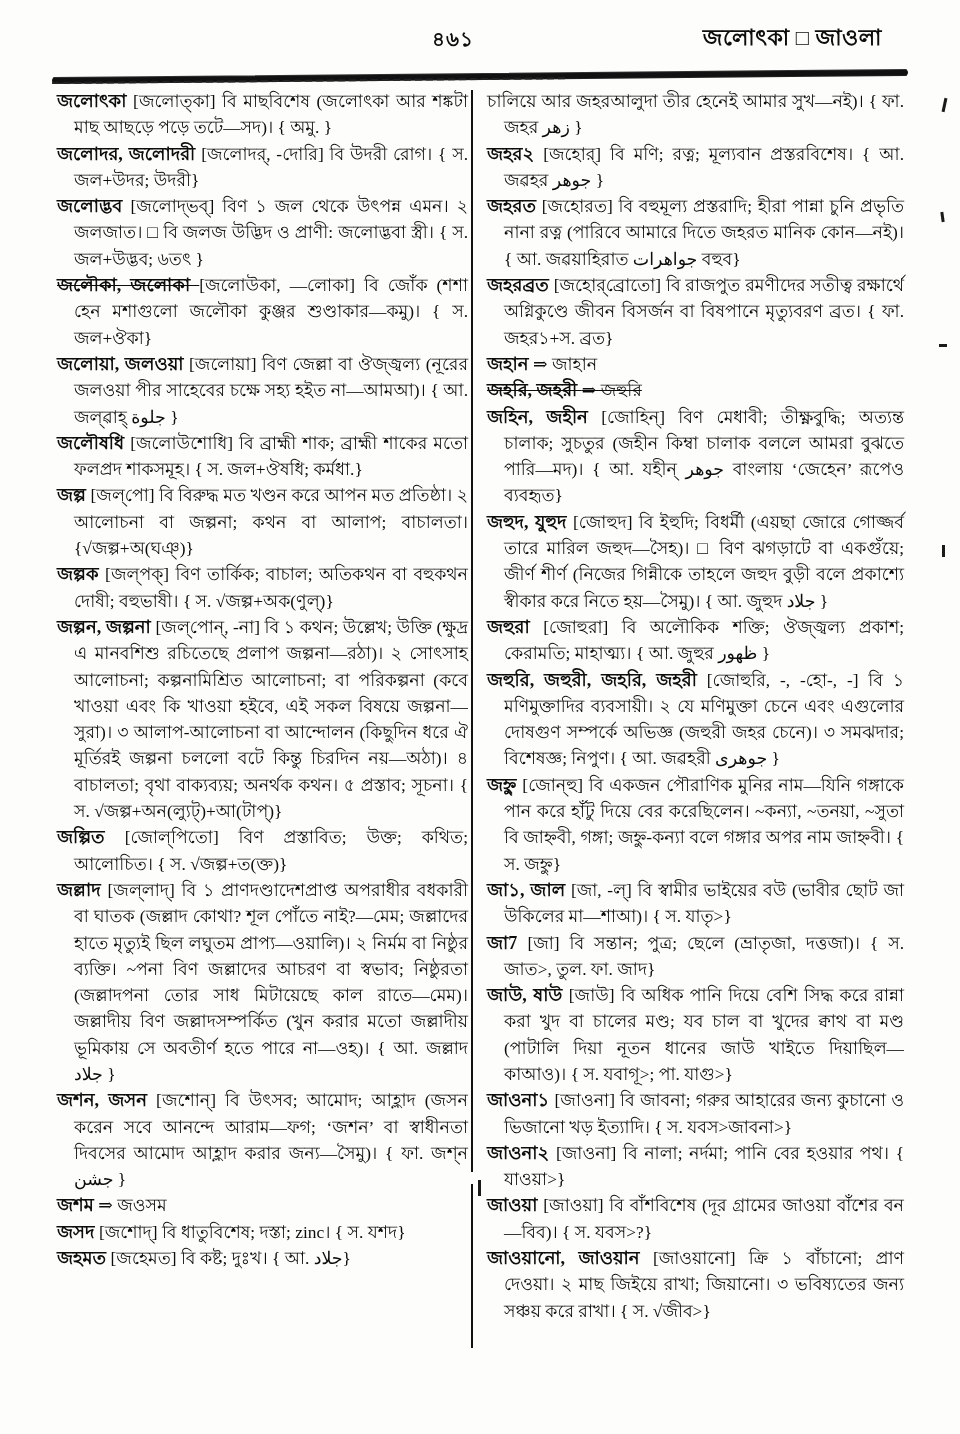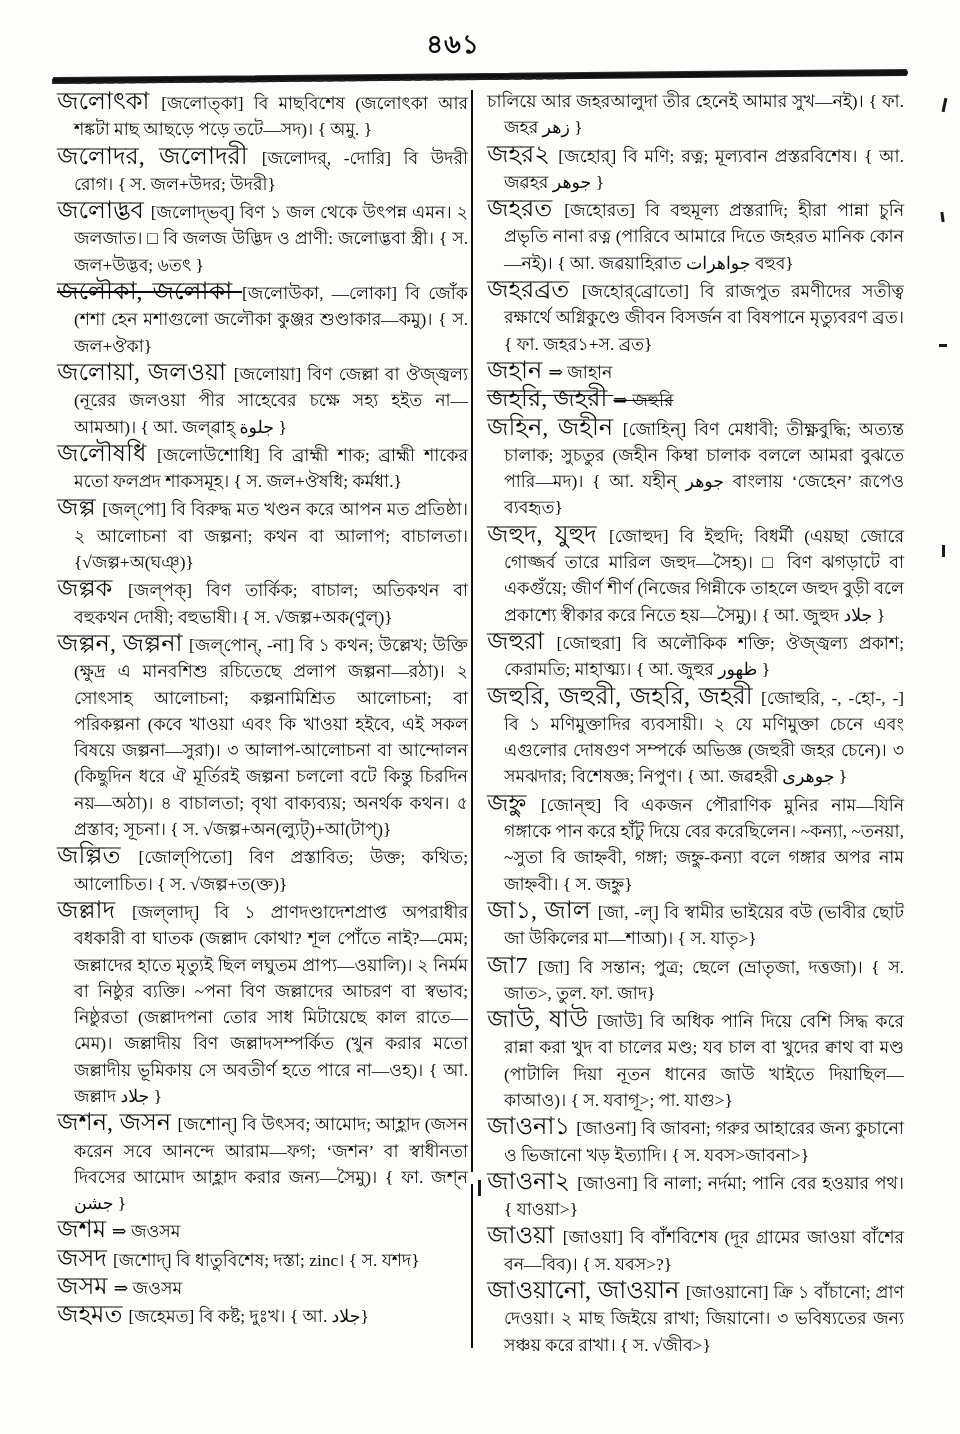--- a/index.html
+++ b/index.html
@@ -9,21 +9,21 @@
     font-family:"Liberation Serif","DejaVu Serif",serif;
     color:#0d0d0d;
     position:relative;
     overflow:hidden;
     -webkit-font-smoothing:none;
   }
   .page{position:absolute;inset:0;}
   
   .page-number{
     position:absolute;top:24px;left:408px;width:90px;
-    font-size:26px;font-weight:bold;letter-spacing:1px;text-align:center;
+    font-size:20px;font-weight:bold;letter-spacing:1px;text-align:center;
   }
   .guide-words{
     position:absolute;top:20px;right:78px;
     font-size:22px;font-weight:bold;letter-spacing:.5px;
   }
   .header-rule{
     position:absolute;left:52px;top:74px;width:856px;height:5px;
     background:#111;
     transform:rotate(-0.55deg);
     border-radius:2px;
@@ -41,57 +41,57 @@
   .col{
     position:absolute;top:88px;
     font-size:17.4px;line-height:26.3px;
     text-align:justify;
   }
   .col-left{left:57px;width:411px;}
   .col-right{left:487px;width:417px;}
   .entry{
     margin:0;padding-left:17px;text-indent:-17px;
   }
-  .head{font-weight:normal;font-size:24px;}
+  .head{font-weight:bold;font-size:18px;}
   .strike-head .head{text-decoration:line-through;}
   .strike-all{text-decoration:line-through;}
   
   .artifact{position:absolute;background:#1a1a1a;}
   .art-1{right:14px;top:98px;width:3px;height:14px;transform:rotate(12deg);}
   .art-2{right:16px;top:212px;width:3px;height:10px;transform:rotate(-8deg);}
   .art-3{right:13px;top:344px;width:8px;height:3px;}
   .art-4{right:15px;top:545px;width:3px;height:12px;}
   .art-5{left:478px;top:1180px;width:3px;height:16px;}
 </style>
 </head>
 <body>
 
 <div class="page">
 
   <div class="page-number">৪৬১</div>
+  <div class="guide-words">জলোৎকা □ জাওলা</div>
   <div class="header-rule"></div>
 
   <div class="column-divider"></div>
 
   <div class="col col-left">
       <p class="entry"><span class="head">জলোৎকা </span><span class="body">[জলোত্‌কা] বি মাছবিশেষ (জলোৎকা আর শঙ্কটা মাছ আছড়ে পড়ে তটে—সদ)। { অমু. }</span></p>
       <p class="entry"><span class="head">জলোদর, জলোদরী </span><span class="body">[জলোদর্, -দোরি] বি উদরী রোগ। { স. জল+উদর; উদরী}</span></p>
       <p class="entry"><span class="head">জলোদ্ভব </span><span class="body">[জলোদ্‌ভব্] বিণ ১ জল থেকে উৎপন্ন এমন। ২ জলজাত। □ বি জলজ উদ্ভিদ ও প্রাণী: জলোদ্ভবা স্ত্রী। { স. জল+উদ্ভব; ৬তৎ }</span></p>
       <p class="entry strike-head"><span class="head">জলৌকা, জলোকা </span><span class="body">[জলোউকা, —লোকা] বি জোঁক (শশা হেন মশাগুলো জলৌকা কুঞ্জর শুণ্ডাকার—কমু)। { স. জল+ঔকা}</span></p>
       <p class="entry"><span class="head">জলোয়া, জলওয়া </span><span class="body">[জলোয়া] বিণ জেল্লা বা ঔজ্জ্বল্য (নূরের জলওয়া পীর সাহেবের চক্ষে সহ্য হইত না—আমআ)। { আ. জল্‌ৱাহ্ جلوة }</span></p>
       <p class="entry"><span class="head">জলৌষধি </span><span class="body">[জলোউশোধি] বি ব্রাহ্মী শাক; ব্রাহ্মী শাকের মতো ফলপ্রদ শাকসমূহ। { স. জল+ঔষধি; কর্মধা.}</span></p>
       <p class="entry"><span class="head">জল্প </span><span class="body">[জল্‌পো] বি বিরুদ্ধ মত খণ্ডন করে আপন মত প্রতিষ্ঠা। ২ আলোচনা বা জল্পনা; কথন বা আলাপ; বাচালতা। {√জল্প+অ(ঘঞ্)}</span></p>
       <p class="entry"><span class="head">জল্পক </span><span class="body">[জল্‌পক্] বিণ তার্কিক; বাচাল; অতিকথন বা বহুকথন দোষী; বহুভাষী। { স. √জল্প+অক(ণুল্)}</span></p>
       <p class="entry"><span class="head">জল্পন, জল্পনা </span><span class="body">[জল্‌পোন্, -না] বি ১ কথন; উল্লেখ; উক্তি (ক্ষুদ্র এ মানবশিশু রচিতেছে প্রলাপ জল্পনা—রঠা)। ২ সোৎসাহ আলোচনা; কল্পনামিশ্রিত আলোচনা; বা পরিকল্পনা (কবে খাওয়া এবং কি খাওয়া হইবে, এই সকল বিষয়ে জল্পনা—সুরা)। ৩ আলাপ-আলোচনা বা আন্দোলন (কিছুদিন ধরে ঐ মূর্তিরই জল্পনা চললো বটে কিন্তু চিরদিন নয়—অঠা)। ৪ বাচালতা; বৃথা বাক্যব্যয়; অনর্থক কথন। ৫ প্রস্তাব; সূচনা। { স. √জল্প+অন(ল্যুট্)+আ(টাপ্)}</span></p>
       <p class="entry"><span class="head">জল্পিত </span><span class="body">[জোল্‌পিতো] বিণ প্রস্তাবিত; উক্ত; কথিত; আলোচিত। { স. √জল্প+ত(ক্ত)}</span></p>
       <p class="entry"><span class="head">জল্লাদ </span><span class="body">[জল্‌লাদ্] বি ১ প্রাণদণ্ডাদেশপ্রাপ্ত অপরাধীর বধকারী বা ঘাতক (জল্লাদ কোথা? শূল পোঁতে নাই?—মেম; জল্লাদের হাতে মৃত্যুই ছিল লঘুতম প্রাপ্য—ওয়ালি)। ২ নির্মম বা নিষ্ঠুর ব্যক্তি। ~পনা বিণ জল্লাদের আচরণ বা স্বভাব; নিষ্ঠুরতা (জল্লাদপনা তোর সাধ মিটায়েছে কাল রাতে—মেম)। জল্লাদীয় বিণ জল্লাদসম্পর্কিত (খুন করার মতো জল্লাদীয় ভূমিকায় সে অবতীর্ণ হতে পারে না—ওহ)। { আ. জল্লাদ جلاد }</span></p>
       <p class="entry"><span class="head">জশন, জসন </span><span class="body">[জশোন্] বি উৎসব; আমোদ; আহ্লাদ (জসন করেন সবে আনন্দে আরাম—ফগ; ‘জশন’ বা স্বাধীনতা দিবসের আমোদ আহ্লাদ করার জন্য—সৈমু)। { ফা. জশ্‌ন جشن }</span></p>
       <p class="entry"><span class="head">জশম </span><span class="body">⇒ জওসম</span></p>
       <p class="entry"><span class="head">জসদ </span><span class="body">[জশোদ্] বি ধাতুবিশেষ; দস্তা; zinc। { স. যশদ}</span></p>
-      <p class="entry"><span class="head">জসম </span><span class="body">⇒ জওসম</span></p>
       <p class="entry"><span class="head">জহমত </span><span class="body">[জহেমত] বি কষ্ট; দুঃখ। { আ. جلاد}</span></p>
     </div>
   <div class="col col-right">
       <p class="entry"><span class="body">চালিয়ে আর জহরআলুদা তীর হেনেই আমার সুখ—নই)। { ফা. জহর زهر }</span></p>
       <p class="entry"><span class="head">জহর২ </span><span class="body">[জহোর্] বি মণি; রত্ন; মূল্যবান প্রস্তরবিশেষ। { আ. জৱহর جوهر }</span></p>
       <p class="entry"><span class="head">জহরত </span><span class="body">[জহোরত] বি বহুমূল্য প্রস্তরাদি; হীরা পান্না চুনি প্রভৃতি নানা রত্ন (পারিবে আমারে দিতে জহরত মানিক কোন—নই)। { আ. জৱয়াহিরাত جواهرات বহুব}</span></p>
       <p class="entry"><span class="head">জহরব্রত </span><span class="body">[জহোর্‌ব্রোতো] বি রাজপুত রমণীদের সতীত্ব রক্ষার্থে অগ্নিকুণ্ডে জীবন বিসর্জন বা বিষপানে মৃত্যুবরণ ব্রত। { ফা. জহর১+স. ব্রত}</span></p>
       <p class="entry"><span class="head">জহান </span><span class="body">⇒ জাহান</span></p>
       <p class="entry strike-all"><span class="head">জহরি, জহরী </span><span class="body">⇒ জহুরি</span></p>
       <p class="entry"><span class="head">জহিন, জহীন </span><span class="body">[জোহিন্] বিণ মেধাবী; তীক্ষ্ণবুদ্ধি; অত্যন্ত চালাক; সুচতুর (জহীন কিম্বা চালাক বললে আমরা বুঝতে পারি—মদ)। { আ. যহীন্ جوهر বাংলায় ‘জেহেন’ রূপেও ব্যবহৃত}</span></p>

